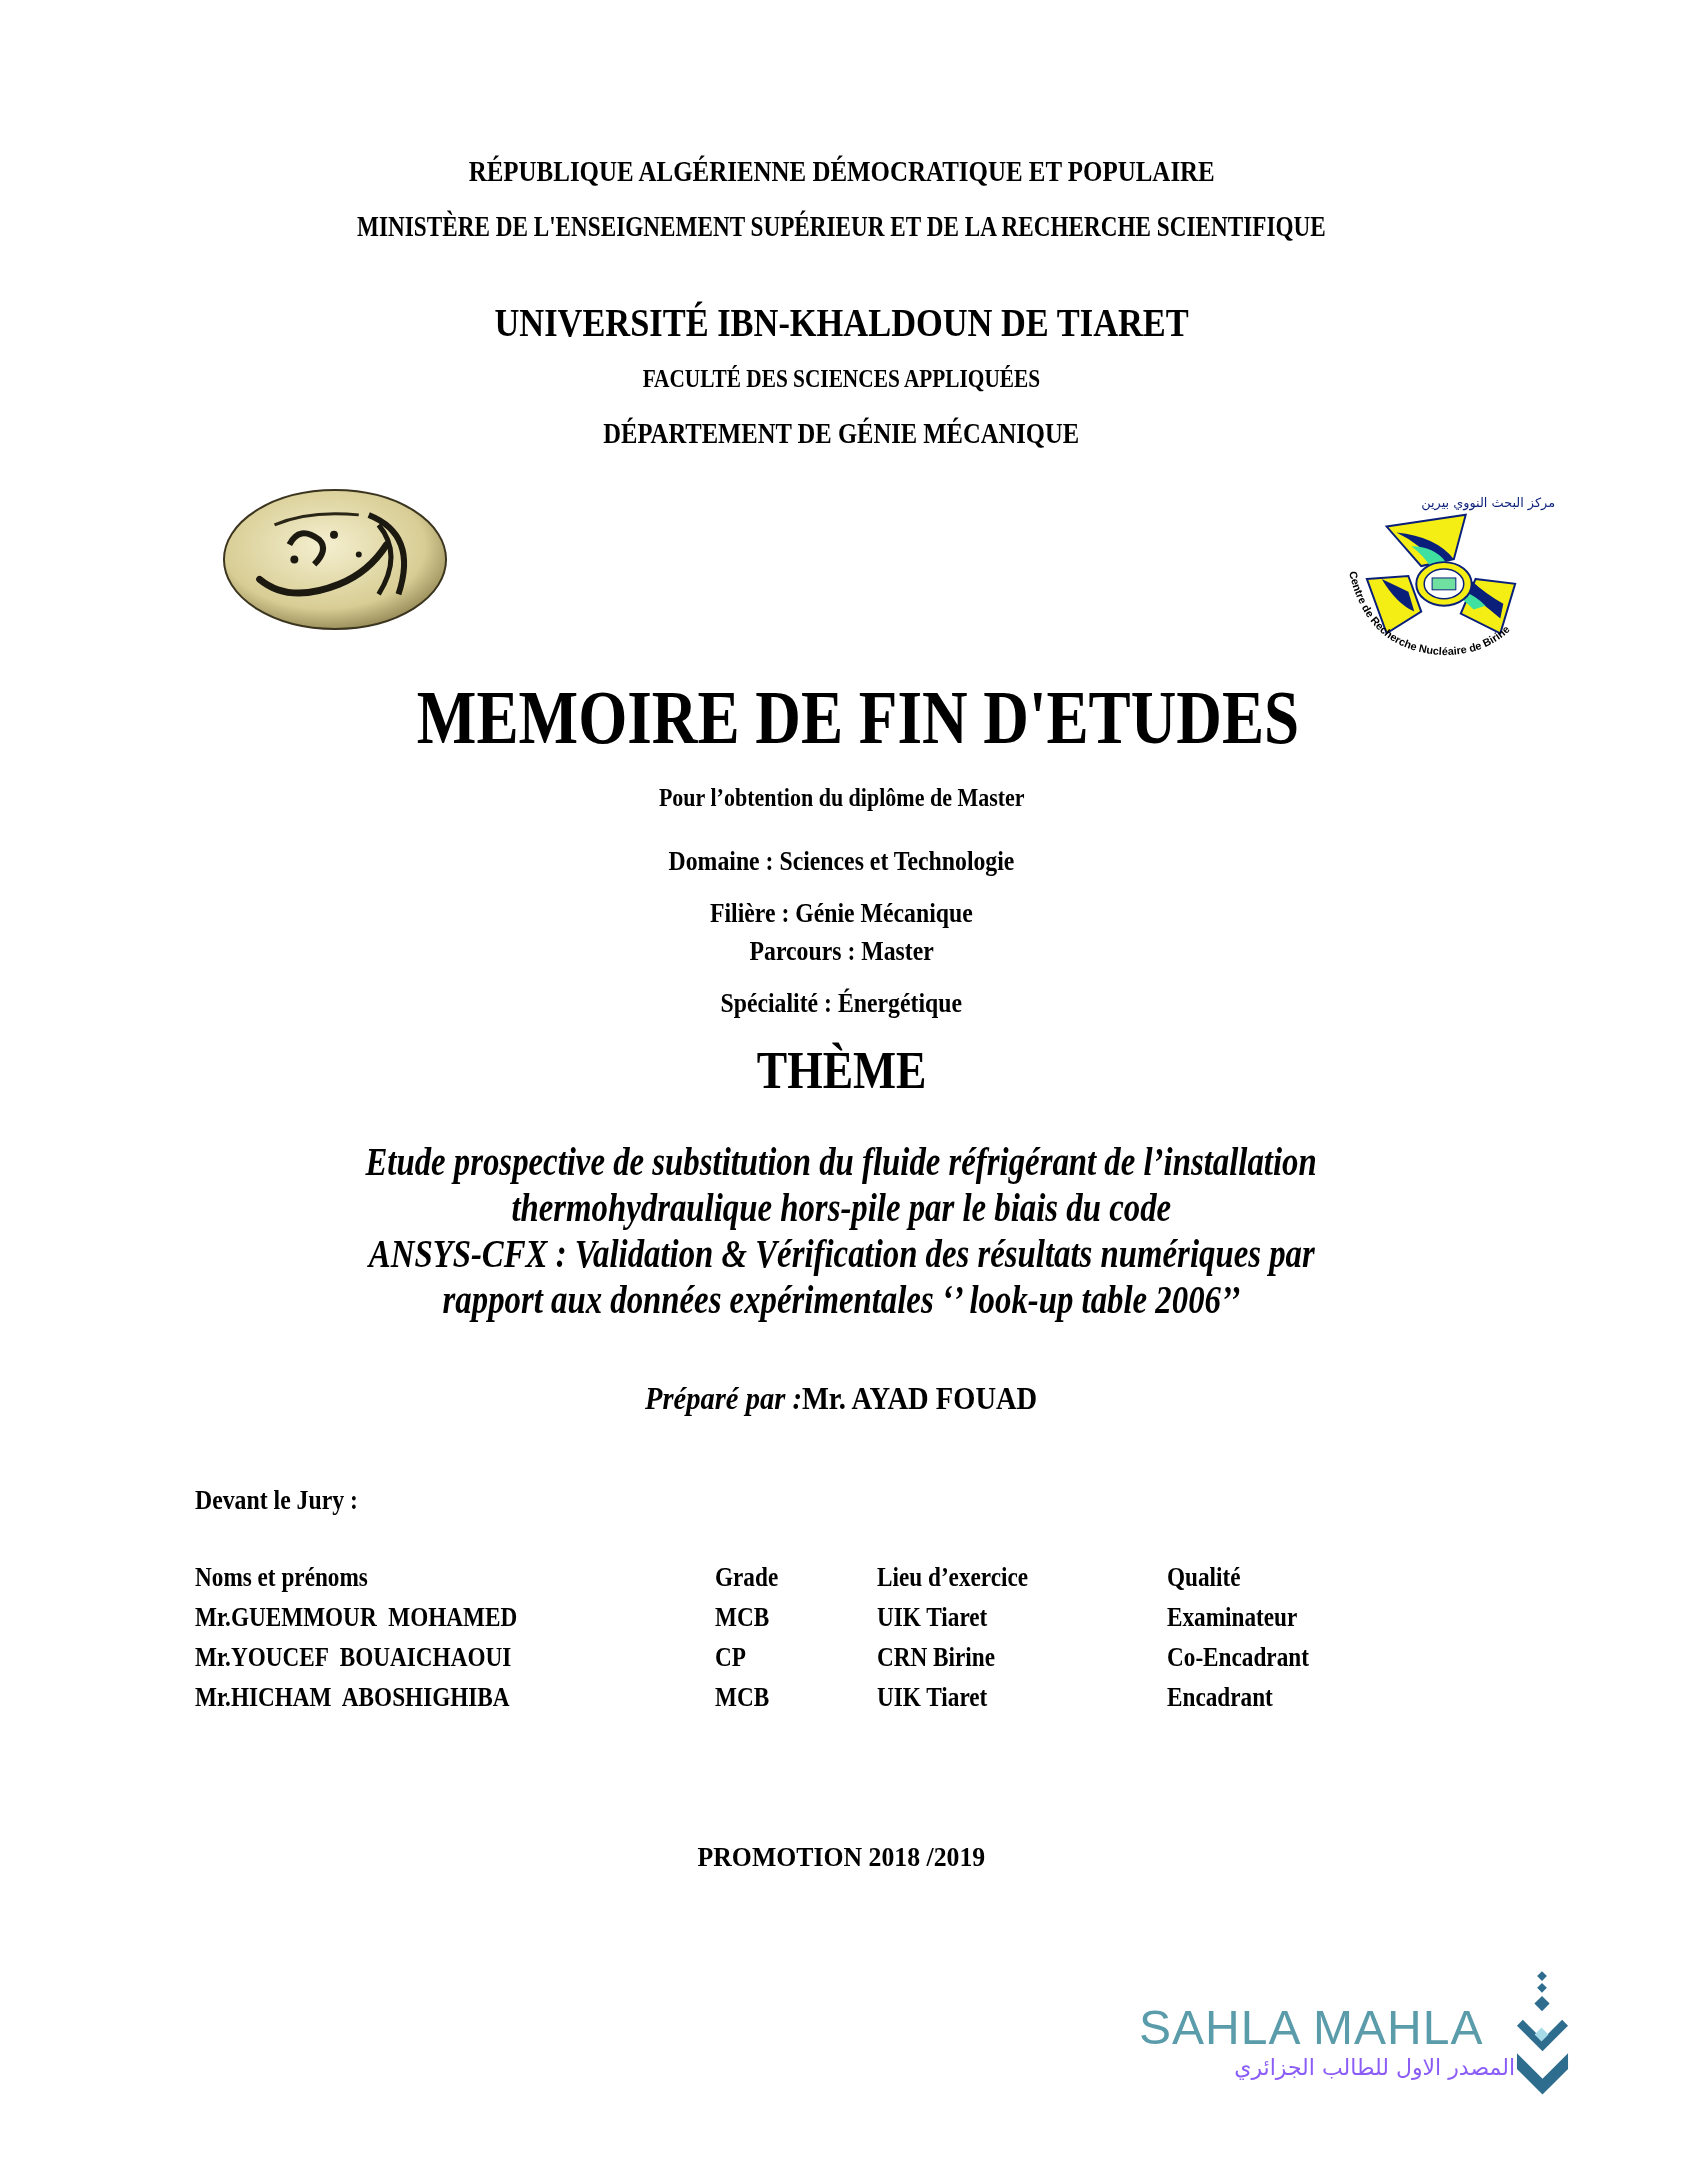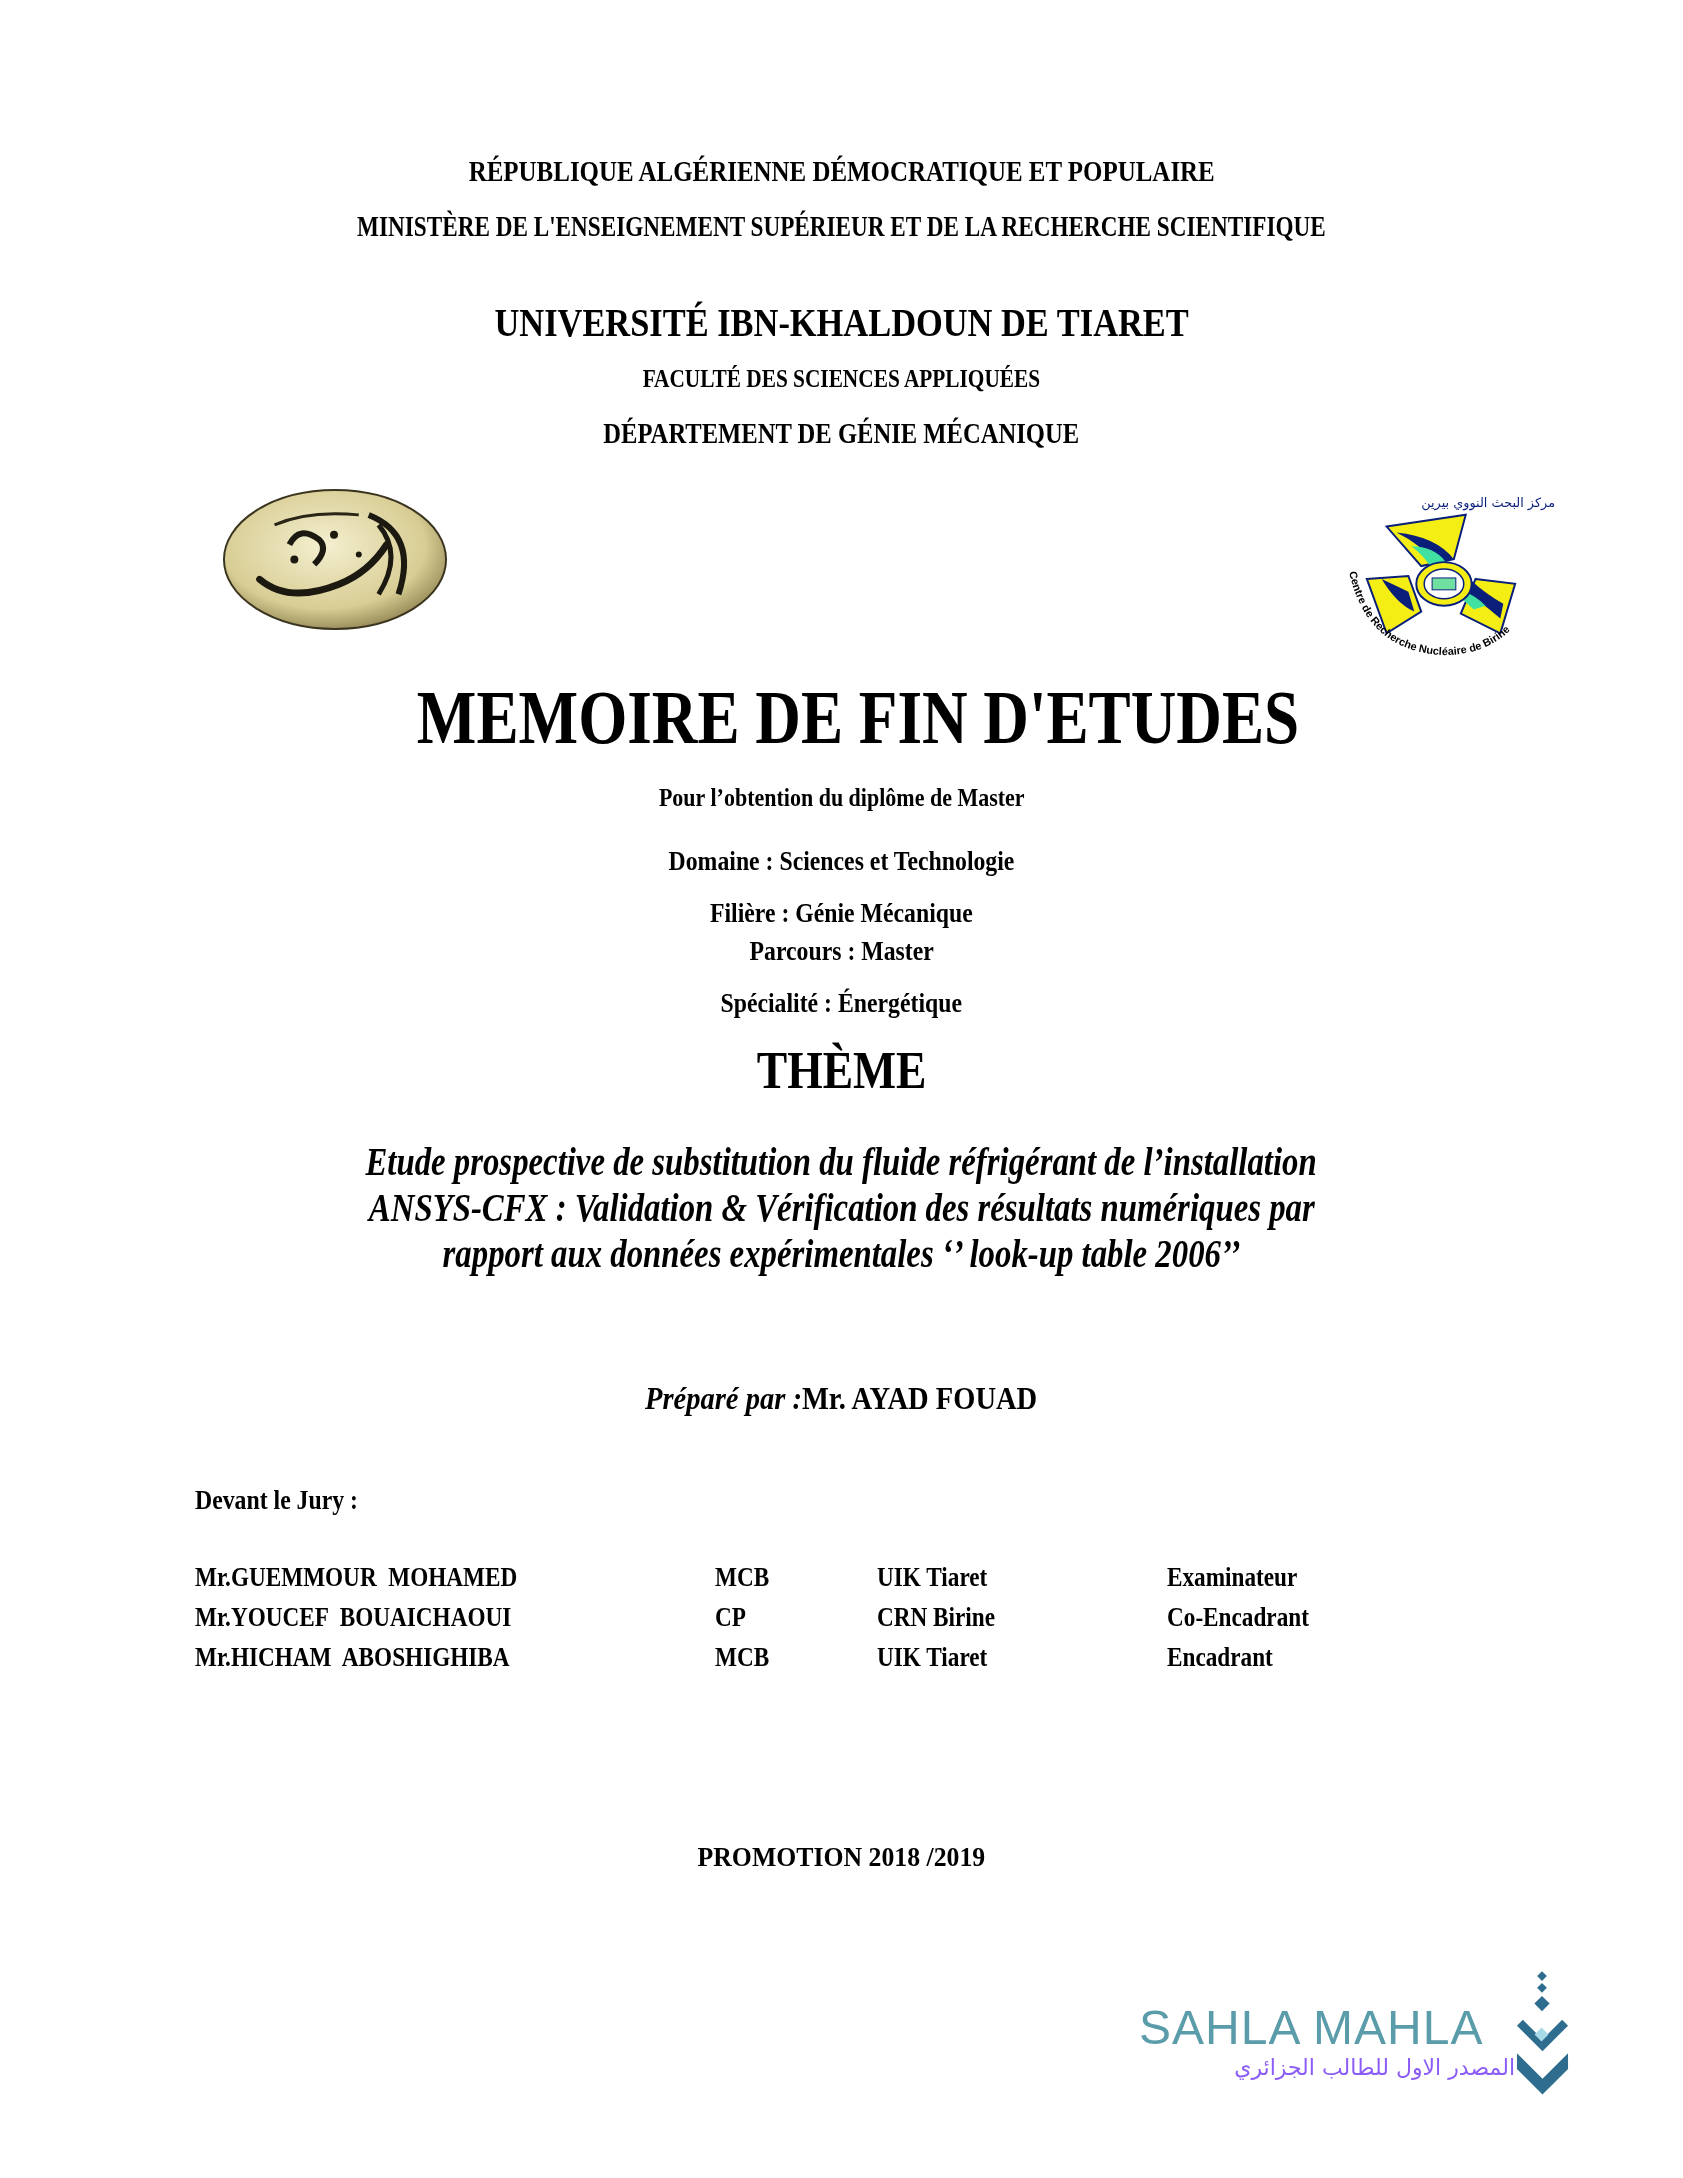--- a/index.html
+++ b/index.html
@@ -143,36 +143,43 @@
 </div>
 <div id="specialite" class="abs center b">
   <span class="cond" style="transform: scaleX(0.88);">Spécialité : Énergétique</span>
 </div>
 <div id="theme-heading" class="abs center b">
   <span class="cond" style="transform: scaleX(0.86);">THÈME</span>
 </div>
 
 <div id="thesis-title" class="abs">
   <div><span class="cond" style="transform: scaleX(0.82);">Etude prospective de substitution du fluide réfrigérant de l’installation</span></div>
+  <div><span class="cond" style="transform: scaleX(0.82);">thermohydraulique hors-pile par le biais du code</span></div>
   <div><span class="cond" style="transform: scaleX(0.82);">ANSYS-CFX : Validation  &amp; Vérification des résultats numériques par</span></div>
   <div><span class="cond" style="transform: scaleX(0.82);">rapport aux données expérimentales ‘’ look-up table 2006’’</span></div>
 </div>
 
 <div id="prepared" class="abs center b">
   <span class="cond" style="transform: scaleX(0.92);">
     <span class="lab">Préparé par :</span><span>Mr. AYAD FOUAD</span>
   </span>
 </div>
 
 <div id="jury-label" class="abs b">
   <span class="cond" style="transform: scaleX(0.88); transform-origin: left;">Devant le Jury :</span>
 </div>
 
 <table id="jury-table" class="abs b">
   <tbody>
+      <tr>
+    <td class="c1"><span class="cond" style="transform: scaleX(0.86); transform-origin:left;">Noms et prénoms</span></td>
+    <td class="c2"><span class="cond" style="transform: scaleX(0.86); transform-origin:left;">Grade</span></td>
+    <td class="c3"><span class="cond" style="transform: scaleX(0.86); transform-origin:left;">Lieu d’exercice</span></td>
+    <td><span class="cond" style="transform: scaleX(0.86); transform-origin:left;">Qualité</span></td>
+  </tr>
   <tr>
     <td class="c1"><span class="cond" style="transform: scaleX(0.86); transform-origin:left;">Mr.GUEMMOUR  MOHAMED</span></td>
     <td class="c2"><span class="cond" style="transform: scaleX(0.86); transform-origin:left;">MCB</span></td>
     <td class="c3"><span class="cond" style="transform: scaleX(0.86); transform-origin:left;">UIK Tiaret</span></td>
     <td><span class="cond" style="transform: scaleX(0.86); transform-origin:left;">Examinateur</span></td>
   </tr>
   <tr>
     <td class="c1"><span class="cond" style="transform: scaleX(0.86); transform-origin:left;">Mr.YOUCEF  BOUAICHAOUI</span></td>
     <td class="c2"><span class="cond" style="transform: scaleX(0.86); transform-origin:left;">CP</span></td>
     <td class="c3"><span class="cond" style="transform: scaleX(0.86); transform-origin:left;">CRN Birine</span></td>

